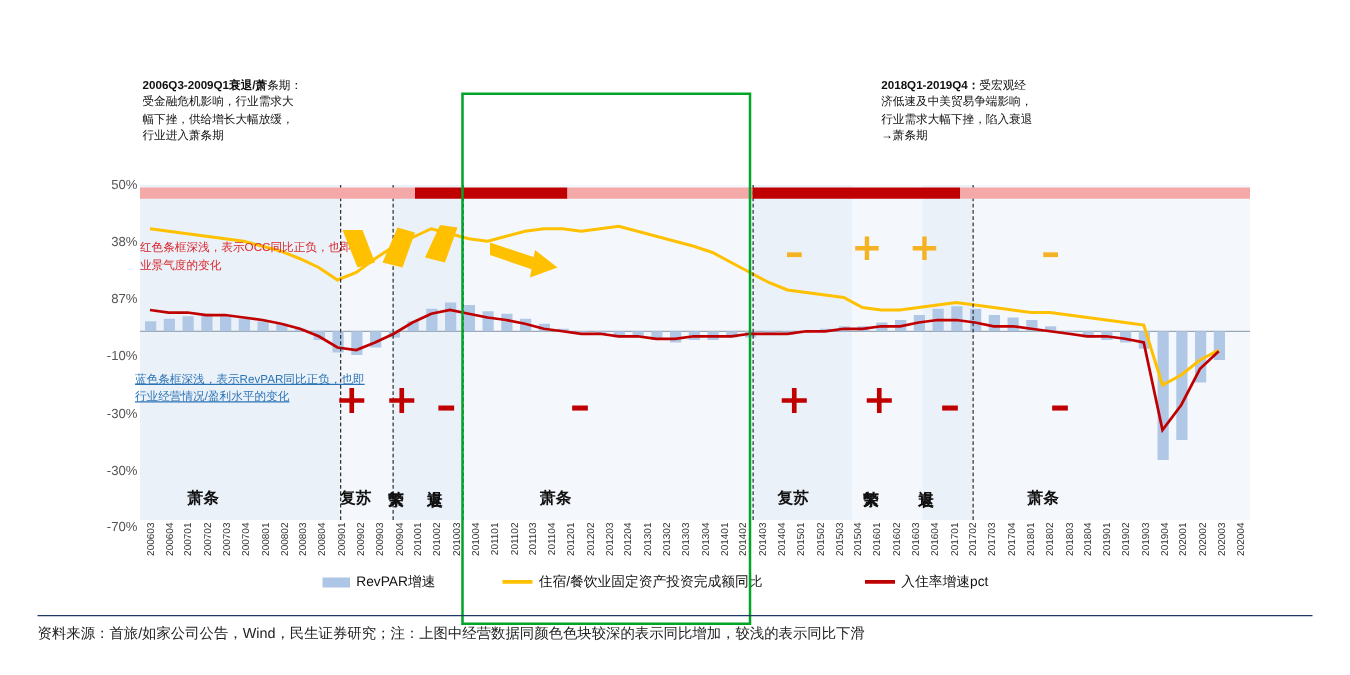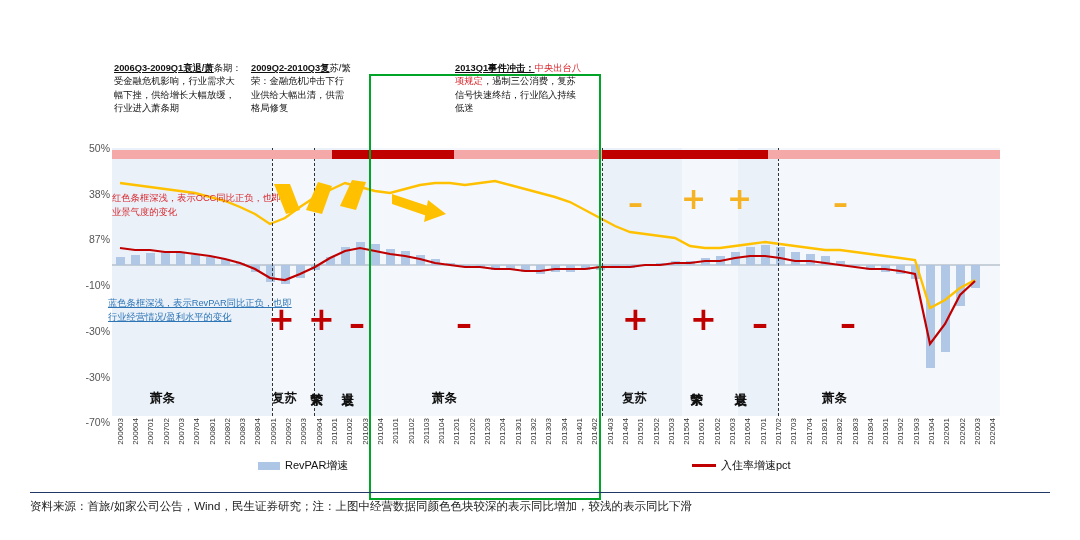--- a/index.html
+++ b/index.html
@@ -60,21 +60,21 @@
   }
   .phase-label.vert {
     writing-mode: vertical-rl; text-orientation: upright; line-height: 1.02;
   }
 
   
   .annot {
     position: absolute; font-size: 9.3px; color: #111;
     line-height: 1.45; text-align: left;
   }
-  .annot b { font-weight: bold; text-decoration: underline; }
+  .annot b { font-weight: bold; }
   .annot .red { color: #d9262c; }
 
   .note-red {
     position: absolute; font-size: 9.3px; color: #d9262c; line-height: 1.5;
   }
   .note-blue {
     position: absolute; font-size: 9.3px; color: #2e75b6; line-height: 1.5; text-decoration: underline;
   }
 
   
@@ -103,28 +103,25 @@
 </head>
 <body>
 
 <div class="page">
 
 
   <div class="annot" style="left:114px; top:62px; width:130px;">
     <b>2006Q3-2009Q1衰退/萧</b><span>条期：受金融危机影响，行业需求大幅下挫，供给增长大幅放缓，行业进入萧条期</span>
   </div>
 
-  <div class="annot" style="left:251px; top:62px; width:100px;">
-    <b>2009Q2-2010Q3复</b><span>苏/繁荣：金融危机冲击下行业供给大幅出清，供需格局修复</span>
-  </div>
-
-  <div class="annot" style="left:455px; top:62px; width:128px;">
-    <b>2013Q1事件冲击：</b><span class="red">中央出台八项规定</span><span>，遏制三公消费，复苏信号快速终结，行业陷入持续低迷</span>
-  </div>
-
+
+
+  <div class="annot" style="left:705px; top:62px; width:122px;">
+    <b>2018Q1-2019Q4：</b><span>受宏观经济低速及中美贸易争端影响，行业需求大幅下挫，陷入衰退→萧条期</span>
+  </div>
 
 
   <div class="ylabels">
     <div class="ylabel" style="top:2px;">50%</div>
     <div class="ylabel" style="top:48px;">38%</div>
     <div class="ylabel" style="top:93px;">87%</div>
     <div class="ylabel" style="top:139px;">-10%</div>
     <div class="ylabel" style="top:185px;">-30%</div>
     <div class="ylabel" style="top:231px;">-30%</div>
     <div class="ylabel" style="top:276px;">-70%</div>
@@ -329,20 +326,24 @@
       <div class="xlabel" style="left: 845.724px;">202002</div>
       <div class="xlabel" style="left: 861.034px;">202003</div>
       <div class="xlabel" style="left: 876.345px;">202004</div>
     </div>
 
   <div class="legend">
     <div class="legend-item" style="left:146px; top:0;">
       <span class="swatch-bar"></span>
       <span>RevPAR增速</span>
     </div>
+    <div class="legend-item" style="left:290px; top:0;">
+      <span class="swatch-line" style="background:#ffc000;"></span>
+      <span>住宿/餐饮业固定资产投资完成额同比</span>
+    </div>
     <div class="legend-item" style="left:580px; top:0;">
       <span class="swatch-line" style="background:#c00000;"></span>
       <span>入住率增速pct</span>
     </div>
   </div>
 
   <div class="green-box"></div>
 
   <div class="footer-rule"></div>
   <div class="footer">资料来源：首旅/如家公司公告，Wind，民生证券研究；注：上图中经营数据同颜色色块较深的表示同比增加，较浅的表示同比下滑</div>

